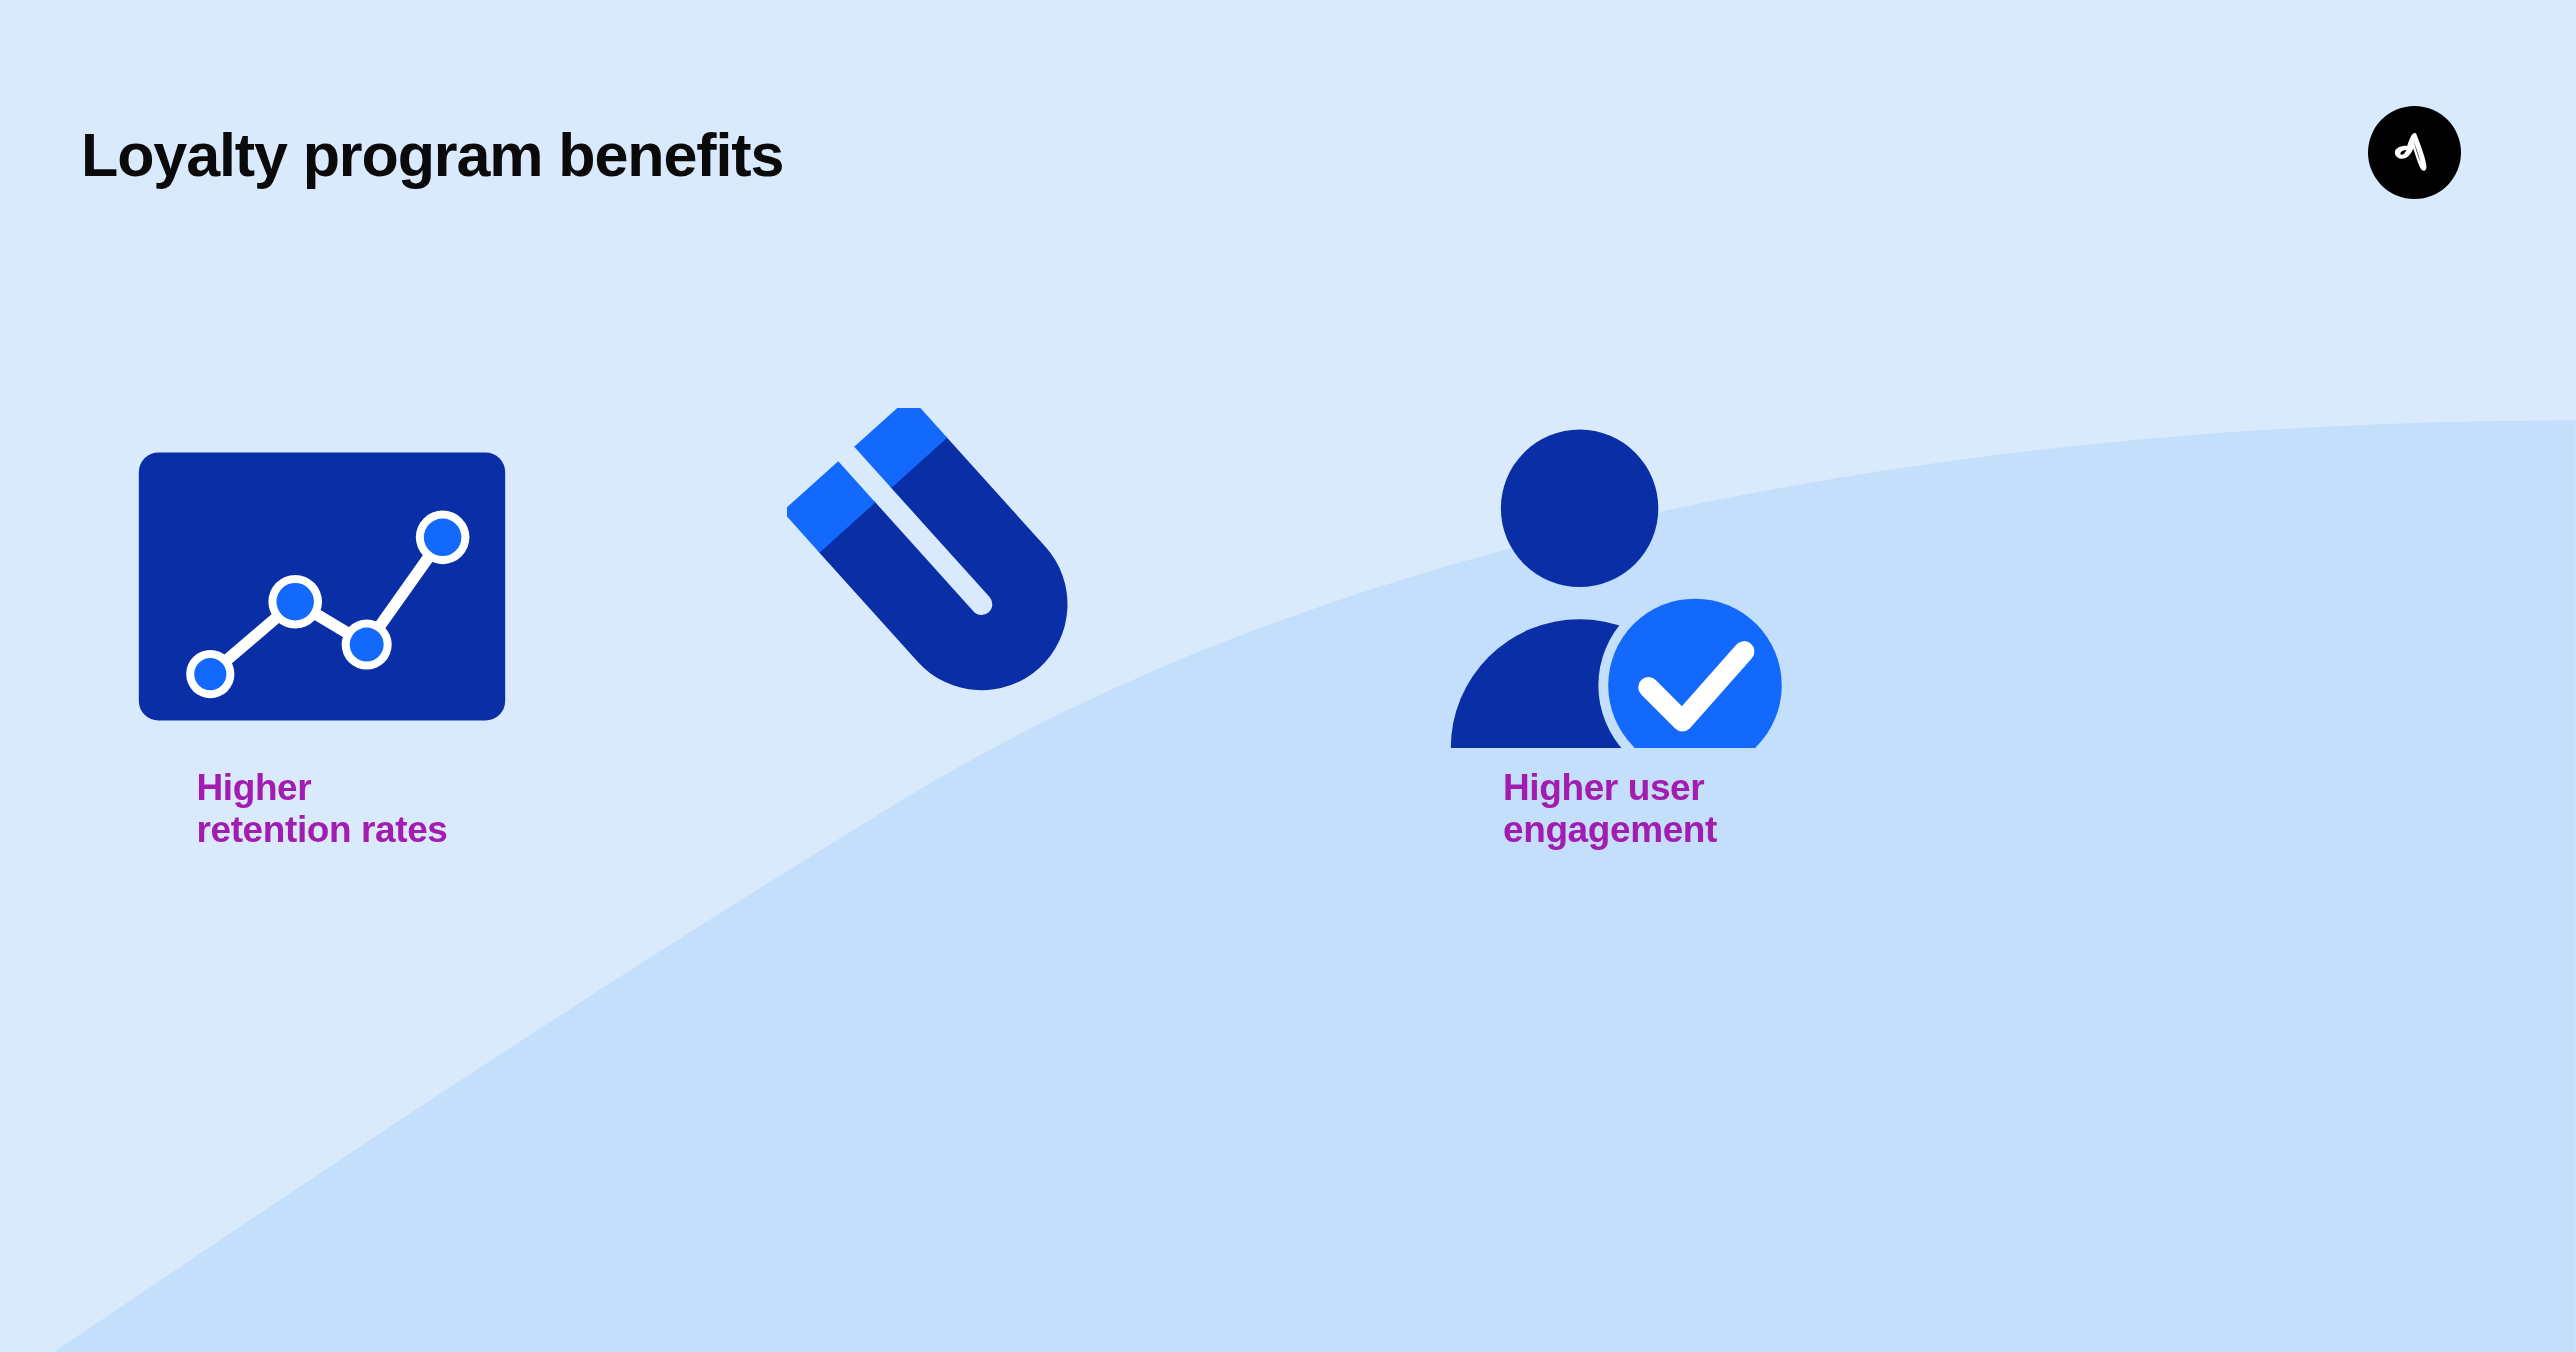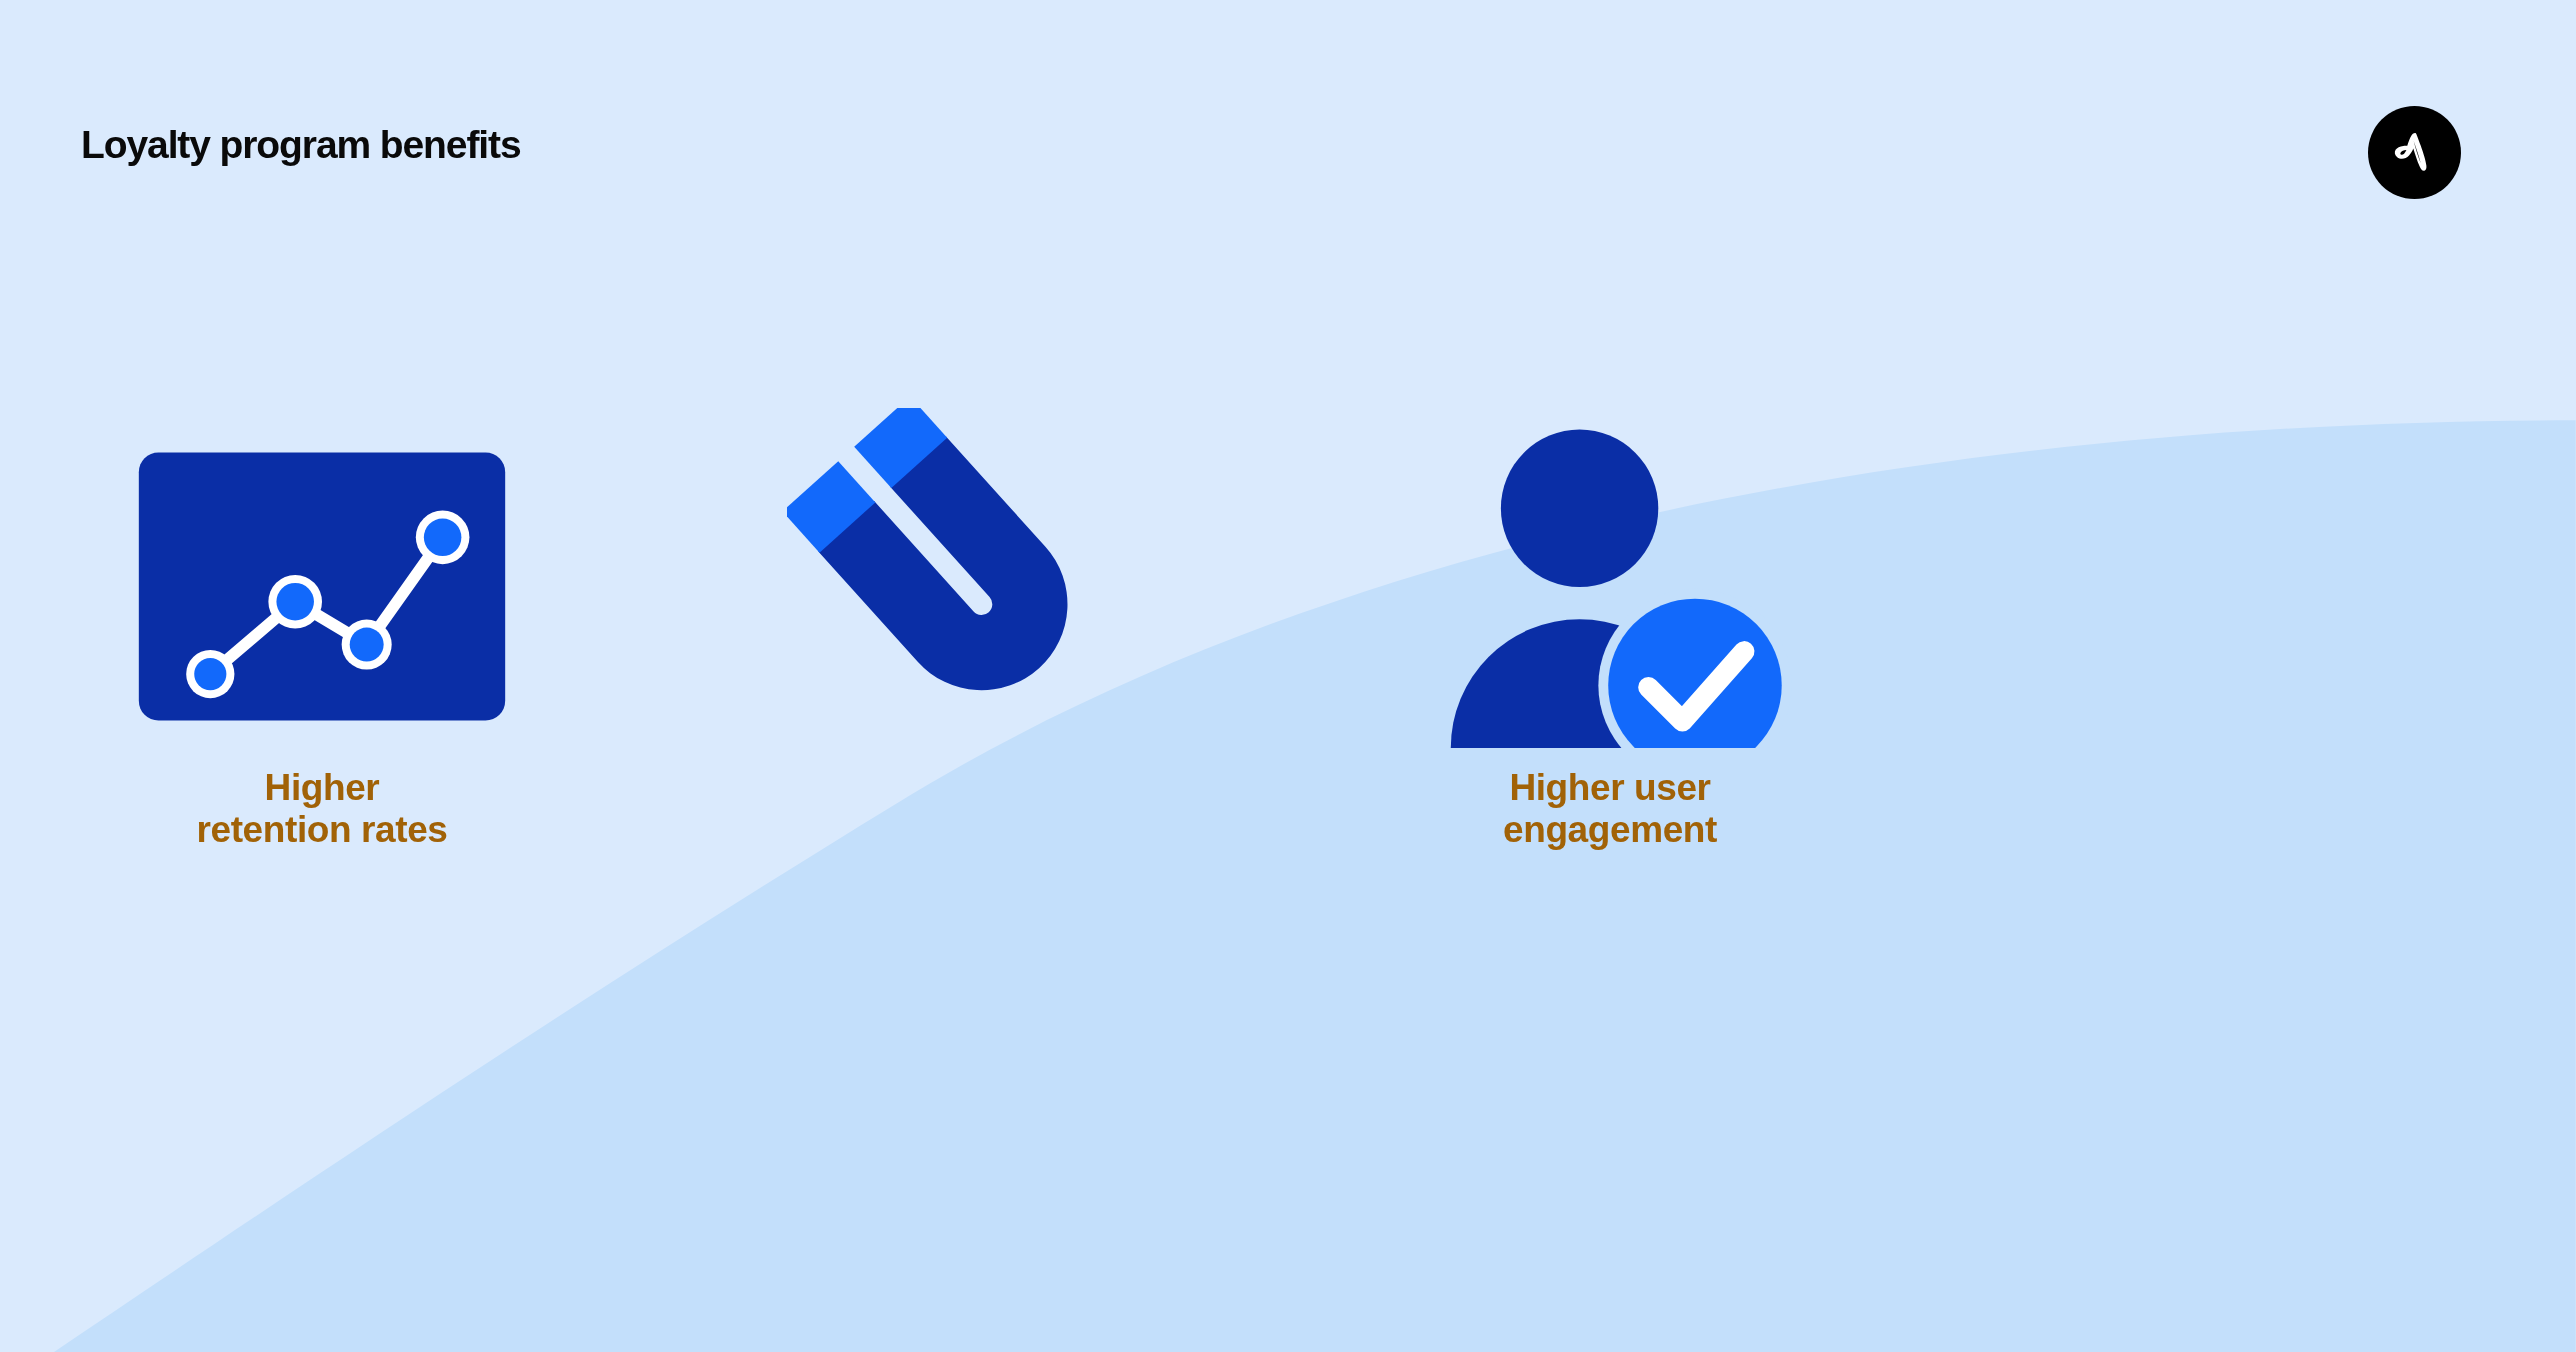--- a/index.html
+++ b/index.html
@@ -9,21 +9,21 @@
     font-family:"Liberation Sans", sans-serif;
     overflow:hidden;
     position:relative;
   }
   #stage{position:absolute;inset:0;width:2576px;height:1352px;}
   .bg-svg{position:absolute;left:0;top:0;width:2576px;height:1352px;}
 
   .title{
     position:absolute;
     left:81px; top:125px;
-    font-size:39px;
+    font-size:61px;
     font-weight:bold;
     color:#0a0a0a;
     letter-spacing:-1.1px;
     line-height:1;
     white-space:nowrap;
   }
 
   .logo{
     position:absolute;
     left:2368px; top:106px;
@@ -49,22 +49,21 @@
     height:385px;
     width:100%;
     display:flex;
     align-items:center;
     justify-content:center;
     position:relative;
   }
   .caption{
     font-size:37px;
     font-weight:bold;
-    color:#a16207;
-    text-align:center;
+    color:#a21caf;
     line-height:1.16;
     letter-spacing:-0.4px;
     white-space:pre-line;
     margin-top:-12.5px;
   }
 </style>
 </head>
 <body>
 
 <div id="stage">

